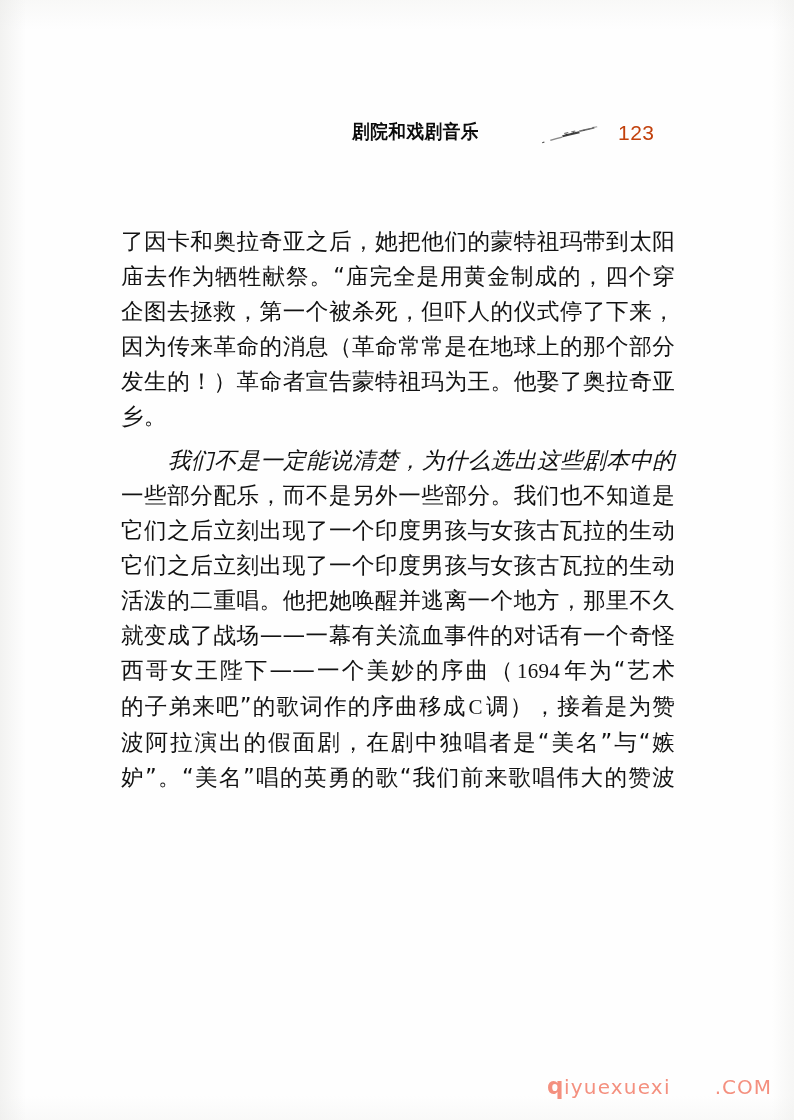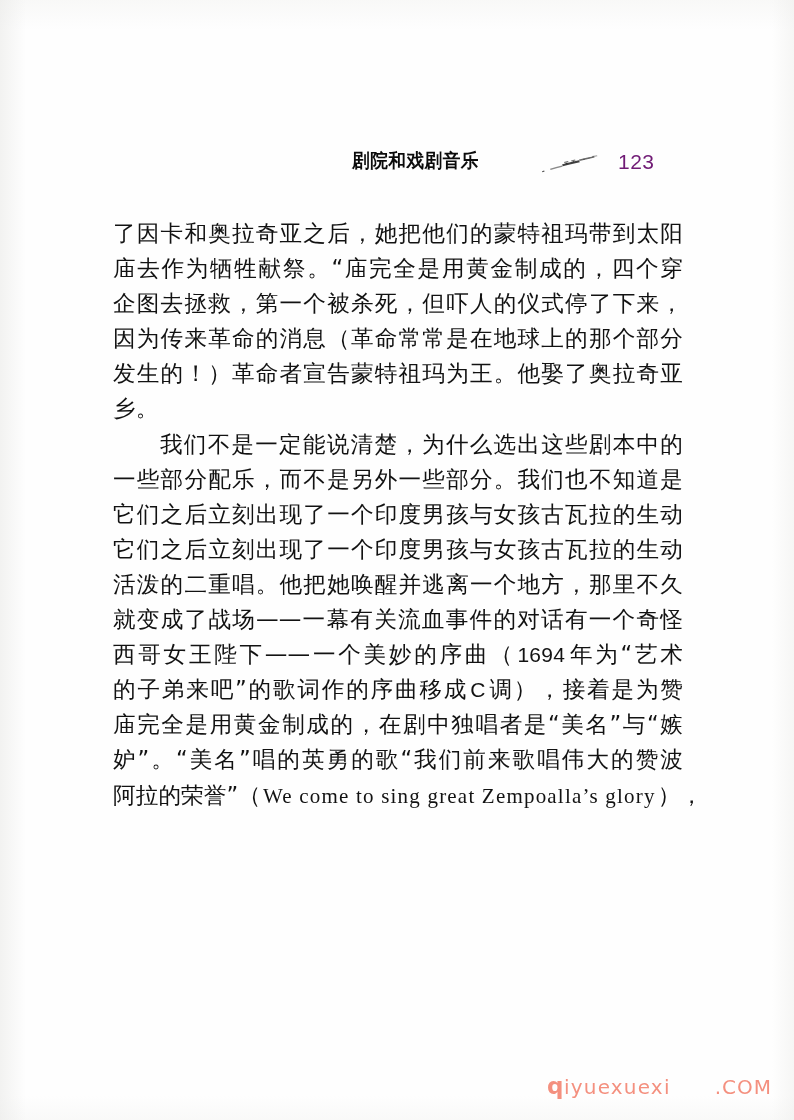--- a/index.html
+++ b/index.html
@@ -37,21 +37,20 @@
     pointer-events: none;
   }
 
   
   #header {
     position: absolute;
     left: 113px;
     top: 120px;
     width: 568px;
     height: 34px;
-    margin-top: 29px;
   }
   #header-title {
     position: absolute;
     left: 239px;
     top: 0px;
     font-family: "Liberation Sans", "DejaVu Sans", sans-serif;
     font-size: 19px;
     font-weight: 700;
     color: #0b0b0b;
     letter-spacing: 0.5px;
@@ -69,34 +68,34 @@
     height: 18px;
     pointer-events: none;
   }
   #page-folio {
     position: absolute;
     left: 505px;
     top: 1px;
     font-family: "Liberation Sans", "DejaVu Sans", sans-serif;
     font-size: 21px;
     font-weight: 400;
-    color: #701a75;
+    color: #c2410c;
     letter-spacing: 0.5px;
     line-height: 24px;
   }
 
   
   #body-text {
     position: absolute;
     left: 113px;
     top: 216px;
     width: 570px;
   }
   .para {
-    margin: 0;
+    margin: 8px;
     padding: 0;
     color: #121212;
     font-family: "DejaVu Sans", "Liberation Sans", sans-serif;
     font-size: 22.6px;
     line-height: 35.1px;
     text-align: justify;
     text-justify: inter-character;
     letter-spacing: 0.1px;
     font-weight: 400;
   }
@@ -106,31 +105,32 @@
     display: block;
     text-align: justify;
     text-align-last: justify;
     white-space: nowrap;
   }
   .line.last {
     text-align-last: left;
   }
   .line.indent {
     text-indent: 47px;
+    font-style: italic;
   }
 
   
   .latin {
     font-family: "Liberation Serif", "DejaVu Serif", serif;
     letter-spacing: 1.2px;
     font-size: 21px;
     padding: 0 2px;
   }
   .latin-tight {
-    font-family: Liberation Sans, sans-serif;
+    font-family: Liberation Serif, serif;
     letter-spacing: 0.3px;
     font-size: 21px;
     padding: 0 2px;
   }
 
   
   #watermark {
     position: absolute;
     right: 22px;
     bottom: 22px;
@@ -198,22 +198,21 @@
       <span class="line">一些部分配乐，而不是另外一些部分。我们也不知道是</span>
       <span class="line">它们之后立刻出现了一个印度男孩与女孩古瓦拉的生动</span>
       <span class="line">它们之后立刻出现了一个印度男孩与女孩古瓦拉的生动</span>
       <span class="line">活泼的二重唱。他把她唤醒并逃离一个地方，那里不久</span>
       <span class="line">就变成了战场——一幕有关流血事件的对话有一个奇怪</span>
 
       <span class="line"><span>西哥女王陛下——一个美妙的序曲（</span><span class="latin-tight">1694</span><span>年为“艺术</span></span>
 
       <span class="line"><span>的子弟来吧”的歌词作的序曲移成</span><span class="latin-tight">C</span><span>调），接着是为赞</span></span>
 
-      <span class="line">庙完全是用黄金制成的，在剧中独唱者是“美名”与“嫉</span>
+      <span class="line">波阿拉演出的假面剧，在剧中独唱者是“美名”与“嫉</span>
       <span class="line">妒”。“美名”唱的英勇的歌“我们前来歌唱伟大的赞波</span>
 
-      <span class="line last"><span>阿拉的荣誉”（</span><span class="latin">We come to sing great Zempoalla’s glory</span><span>），</span></span>
     </div>
   </div>
 
   <div id="watermark"><span class="wm-q">q</span><span>iyuexuexi</span><span class="wm-tld">.COM</span></div>
 
 </div>
 
 </body></html>

